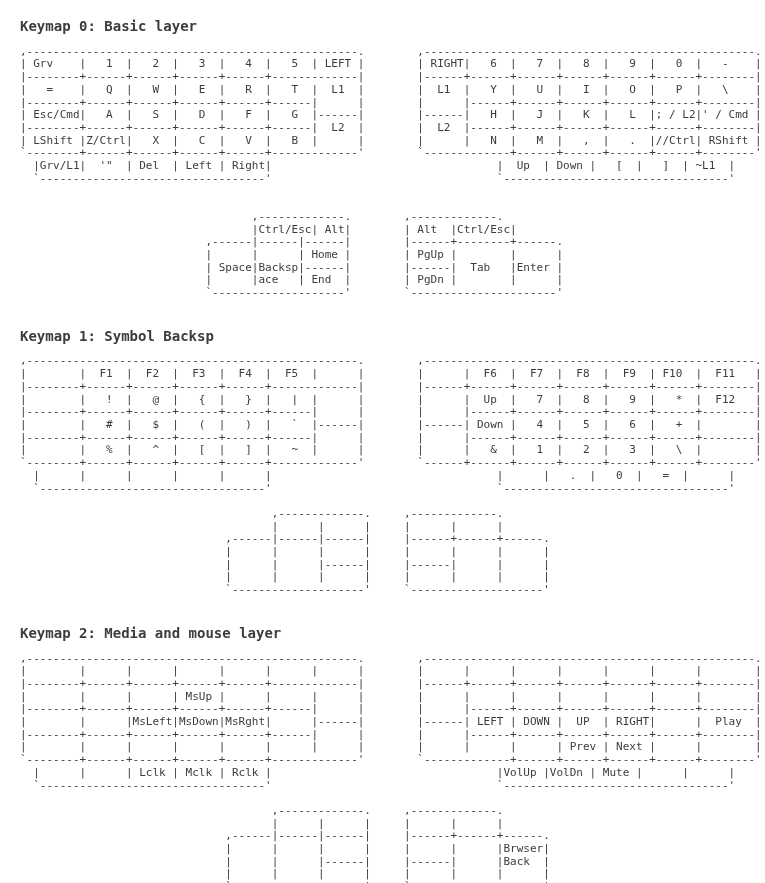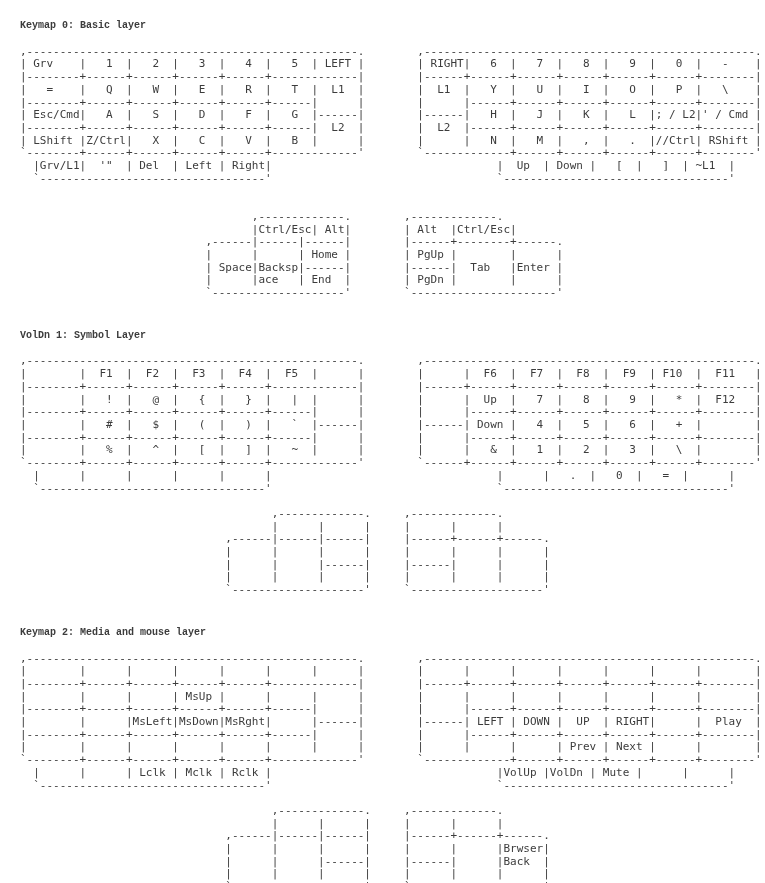--- a/index.html
+++ b/index.html
@@ -14,26 +14,25 @@
     overflow: hidden;
     background: #ffffff;
     padding: 20px 0 0 20px;
     font-family: "DejaVu Sans Mono", "Liberation Mono", monospace;
     color: #3c3c3c;
   }
   .keymap-section {
     margin: 0 0 30px 0;
   }
   .keymap-title {
-    font-size: 10px;
+    font-size: 14px;
     line-height: 12.7px;
     font-weight: bold;
     white-space: pre;
     margin: 0 0 13px 0;
-    font-family: Liberation Mono, monospace;
   }
   .keymap-art {
     margin: 0;
     font-family: "DejaVu Sans Mono", "Liberation Mono", monospace;
     font-size: 11px;
     line-height: 12.7px;
     white-space: pre;
   }
 </style>
 </head>
@@ -59,21 +58,21 @@
                                    ,-------------.        ,-------------.
                                    |Ctrl/Esc| Alt|        | Alt  |Ctrl/Esc|
                             ,------|------|------|        |------+--------+------.
                             |      |      | Home |        | PgUp |        |      |
                             | Space|Backsp|------|        |------|  Tab   |Enter |
                             |      |ace   | End  |        | PgDn |        |      |
                             `--------------------'        `----------------------'</pre>
   </section>
 
   <section class="keymap-section">
-    <div class="keymap-title">VolDn 1: Symbol Layer</div>
+    <div class="keymap-title">Keymap 1: Symbol Backsp</div>
     <pre class="keymap-art">,--------------------------------------------------.        ,--------------------------------------------------.
 |        |  F1  |  F2  |  F3  |  F4  |  F5  |      |        |      |  F6  |  F7  |  F8  |  F9  | F10  |  F11   |
 |--------+------+------+------+------+-------------|        |------+------+------+------+------+------+--------|
 |        |   !  |   @  |   {  |   }  |   |  |      |        |      |  Up  |   7  |   8  |   9  |   *  |  F12   |
 |--------+------+------+------+------+------|      |        |      |------+------+------+------+------+--------|
 |        |   #  |   $  |   (  |   )  |   `  |------|        |------| Down |   4  |   5  |   6  |   +  |        |
 |--------+------+------+------+------+------|      |        |      |------+------+------+------+------+--------|
 |        |   %  |   ^  |   [  |   ]  |   ~  |      |        |      |   &amp;  |   1  |   2  |   3  |   \  |        |
 `--------+------+------+------+------+-------------'        `------+------+------+------+------+------+--------'
   |      |      |      |      |      |                                  |      |   .  |   0  |   =  |      |

